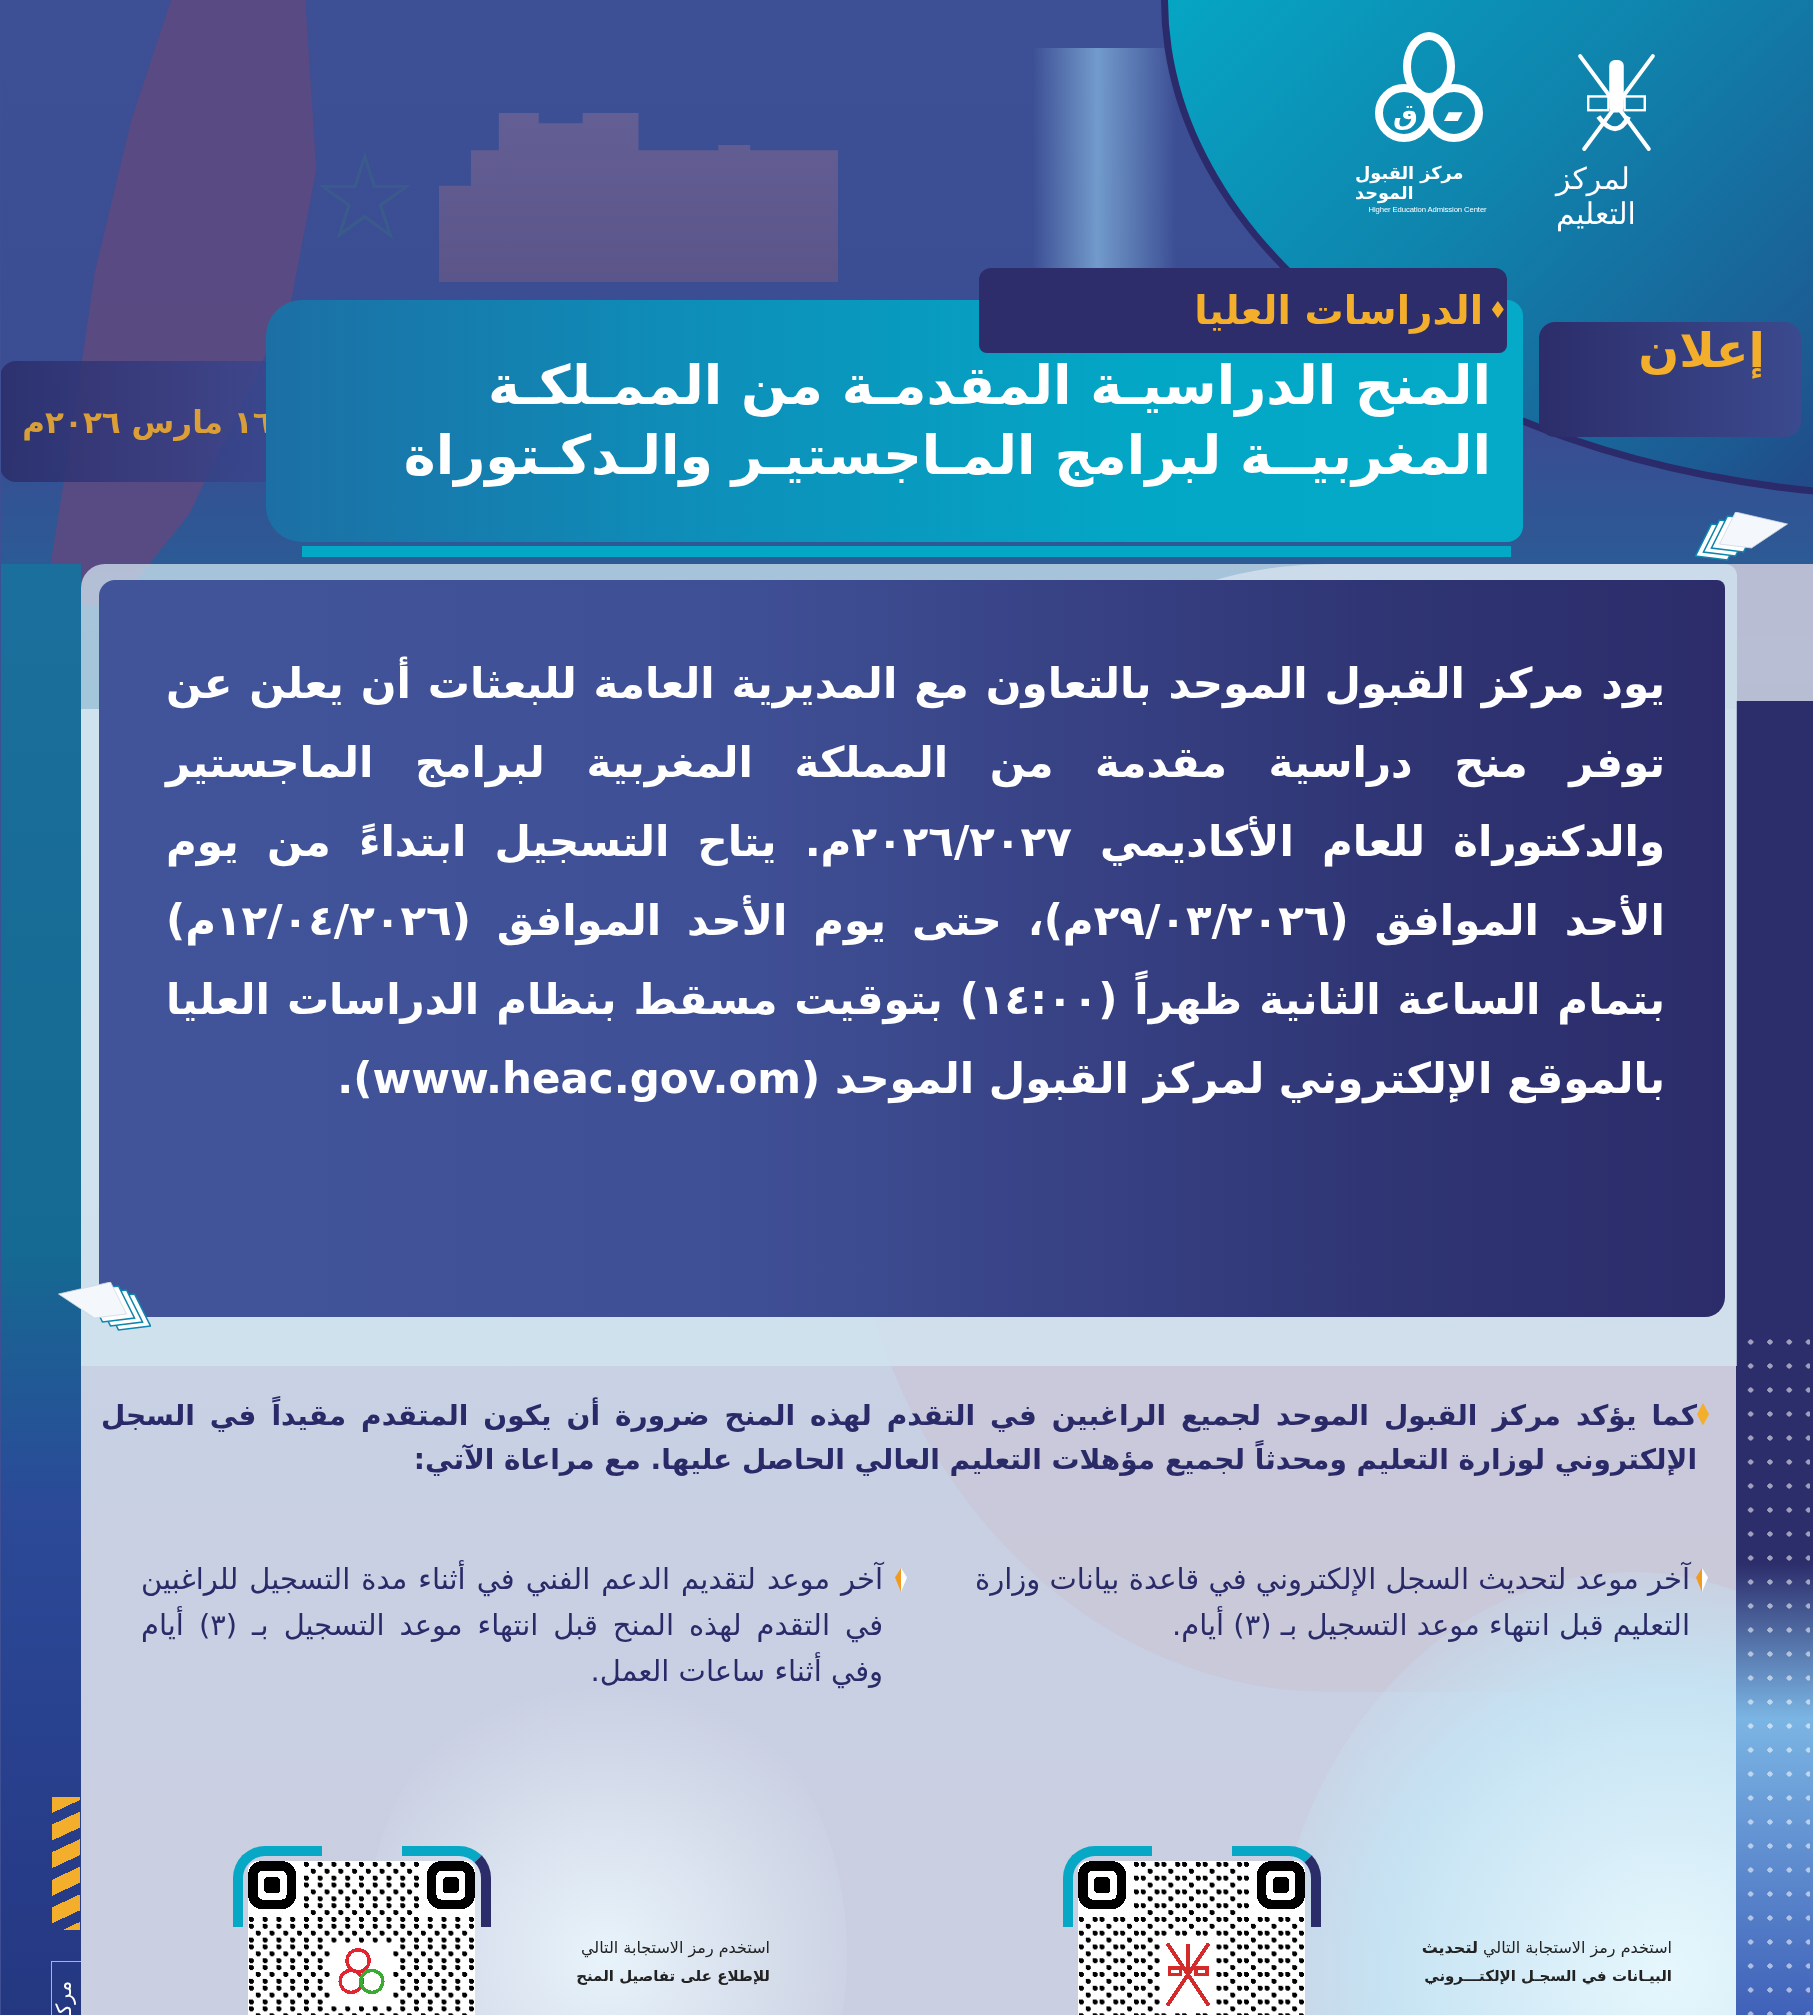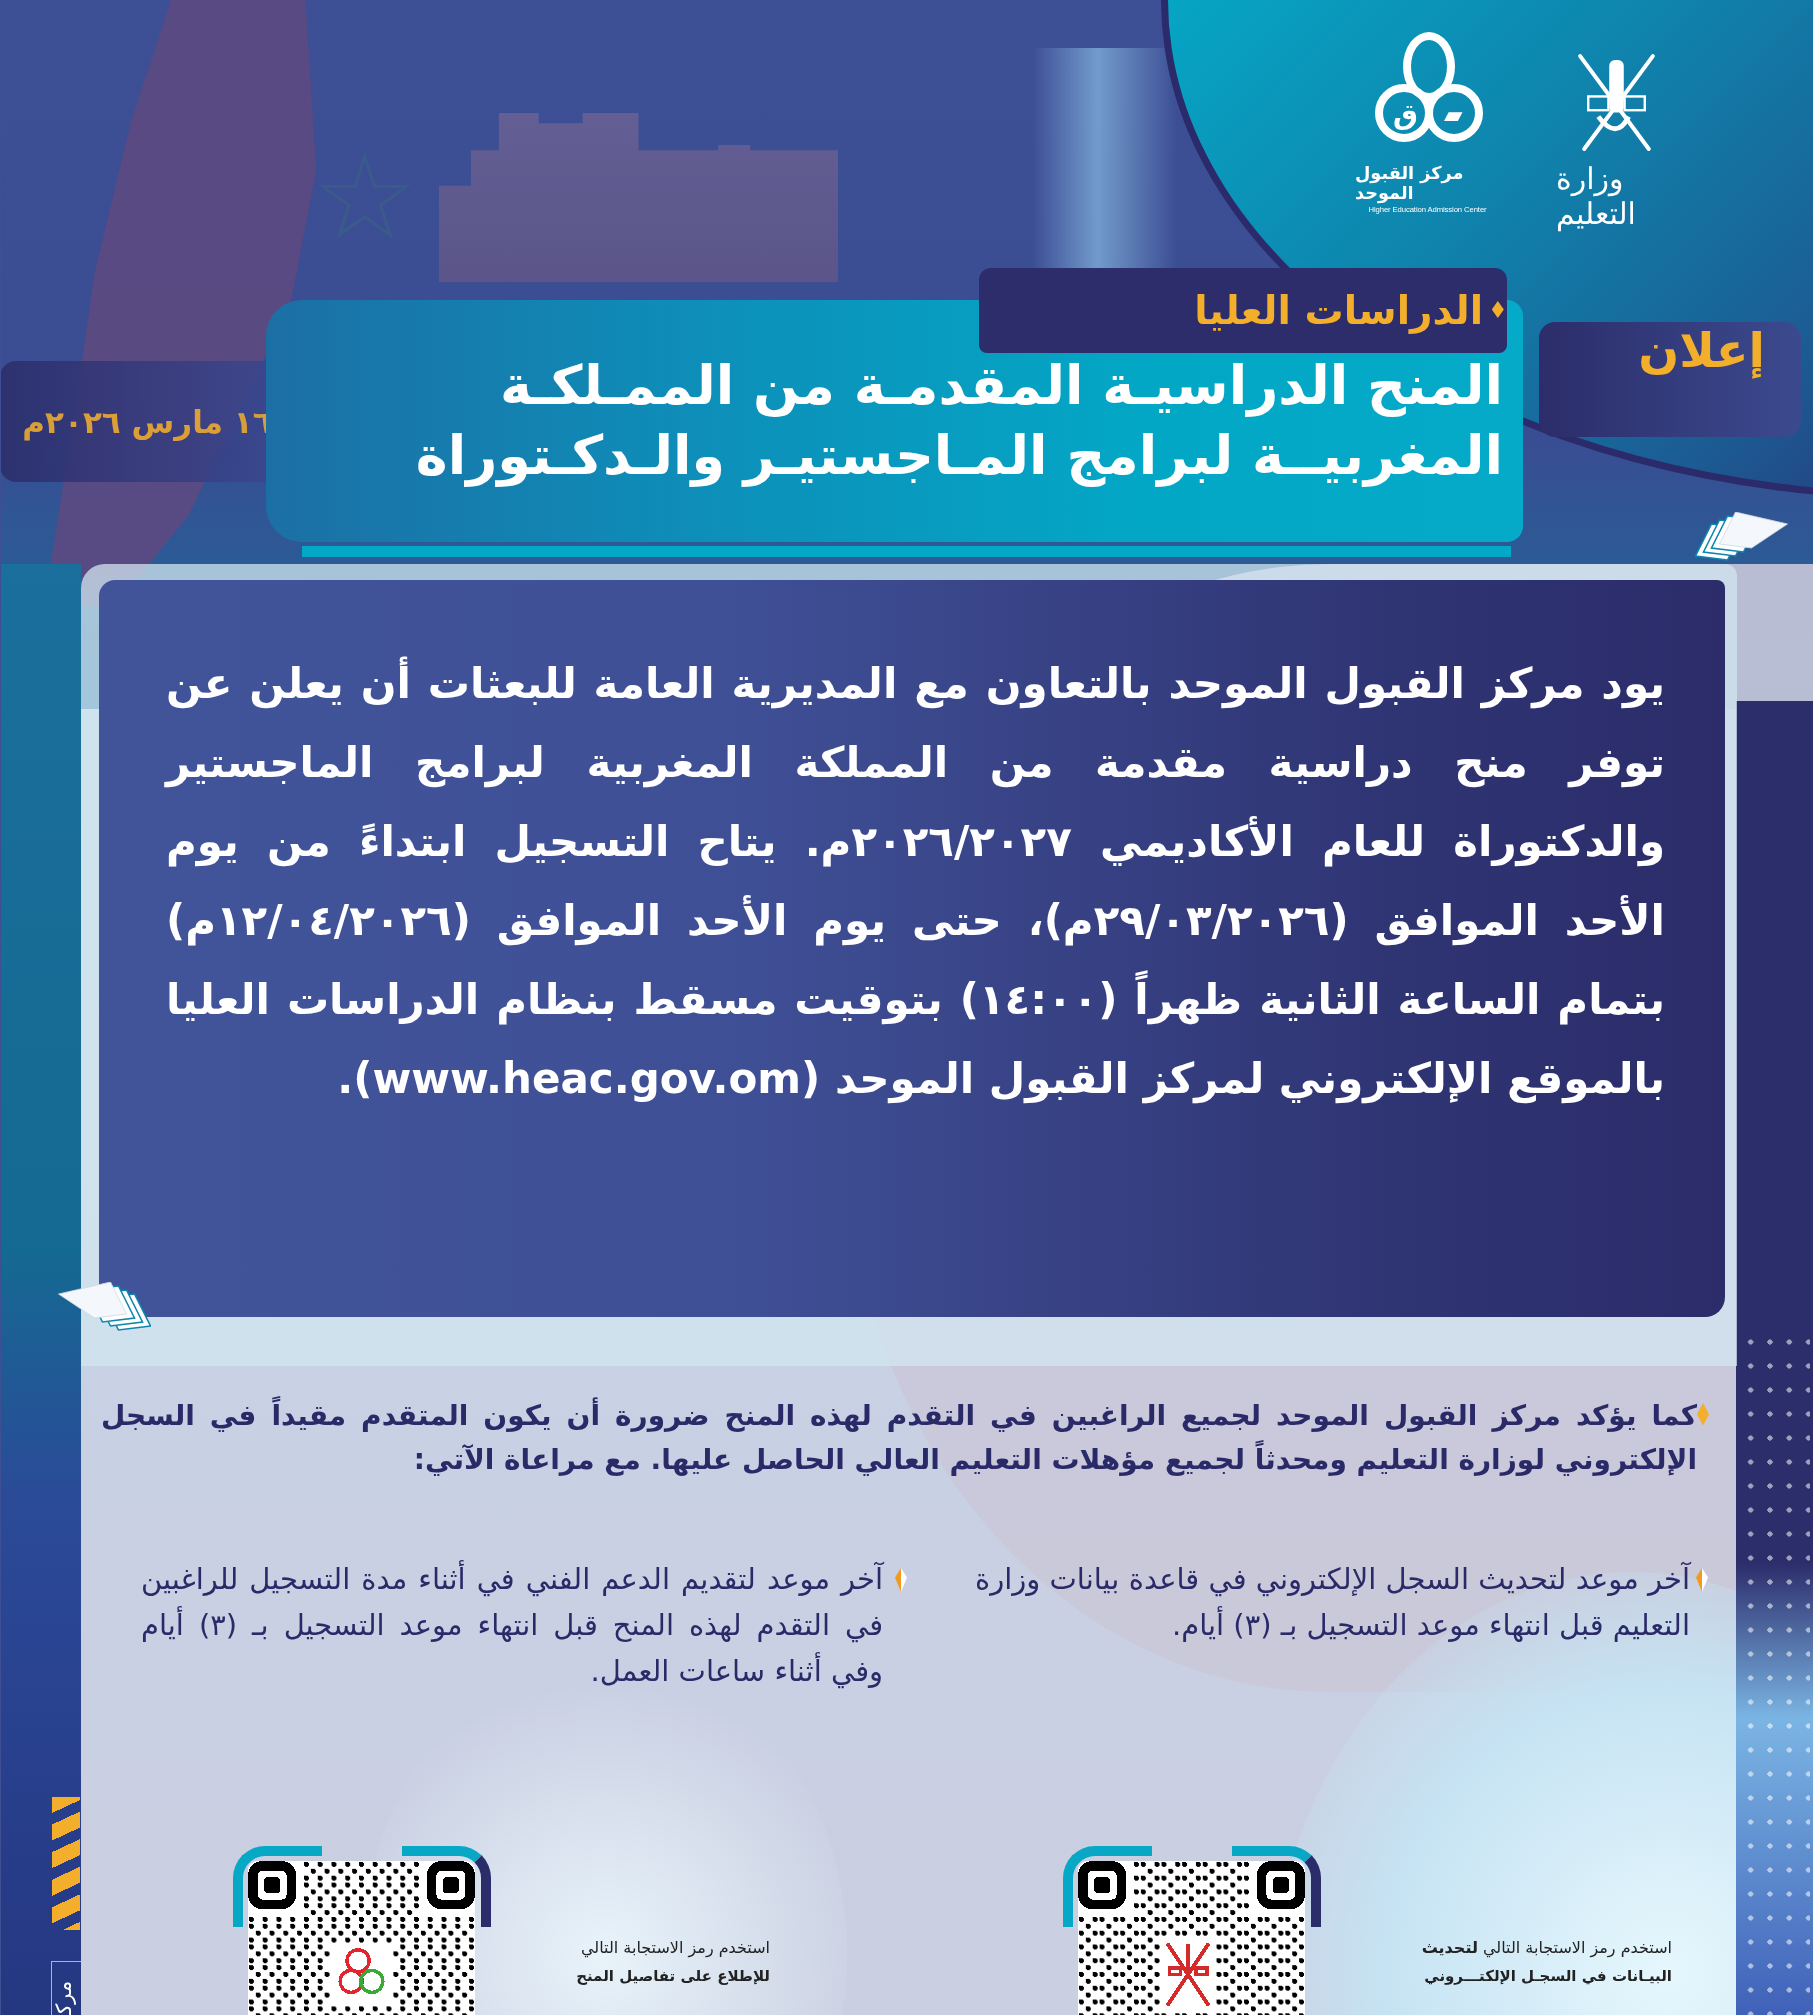--- a/index.html
+++ b/index.html
@@ -118,21 +118,21 @@
     opacity: 0.85;
     display: flex; align-items: center; justify-content: center;
   }
   .date-text { color: #f3ae2b; font-size: 31px; font-weight: bold; margin-left: 16px; }
 
   .title-box {
     left: 266px; top: 300px; width: 1257px; height: 242px;
     background: linear-gradient(90deg, #1c6fa5 0%, #0d8fb9 35%, #03a7c6 70%, #05aac8 100%);
     border-radius: 36px 16px 16px 36px;
     display: flex; flex-direction: column; align-items: flex-start; justify-content: center;
-    padding-right: 20px; gap: 8px;
+    padding-right: 32px; gap: 8px;
   }
   .title-line { color: #fff; font-size: 54px; font-weight: bold; line-height: 1.15; white-space: nowrap; letter-spacing: 2.4px; }
   .title-underline { left: 302px; top: 546px; width: 1209px; height: 10.5px; background: #04a8c7; }
 
   
   .card-frame {
     left: 81px; top: 564px; width: 1656px; height: 802px;
     background: rgba(210,230,240,0.75); border-radius: 24px 12px 0 0;
   }
   .main-card {
@@ -223,21 +223,21 @@
         <g stroke="#fff" stroke-width="10" fill="none" stroke-linecap="round">
           <line x1="40" y1="20" x2="210" y2="250"></line>
           <line x1="220" y1="20" x2="50" y2="250"></line>
         </g>
         <rect x="112" y="30" width="36" height="130" rx="14" fill="#fff"></rect>
         <rect x="60" y="120" width="50" height="34" fill="none" stroke="#fff" stroke-width="6"></rect>
         <rect x="150" y="120" width="50" height="34" fill="none" stroke="#fff" stroke-width="6"></rect>
         <path d="M85 170 Q130 230 160 170" stroke="#fff" stroke-width="12" fill="none"></path>
       </svg>
     </div>
-    <div class="logo-moe-text">وزارة التعليم</div>
+    <div class="logo-moe-text">لمركز التعليم</div>
   </div>
 </div>
 
 <div class="abs date-box">
   <span class="date-text">١٦ مارس ٢٠٢٦م</span>
 </div>
 <div class="abs title-box">
   <div class="title-line">المنح الدراسيـة المقدمـة من الممـلكـة</div>
   <div class="title-line">المغربيــة لبرامج المـاجستيـر والـدكـتوراة</div>
 </div>

